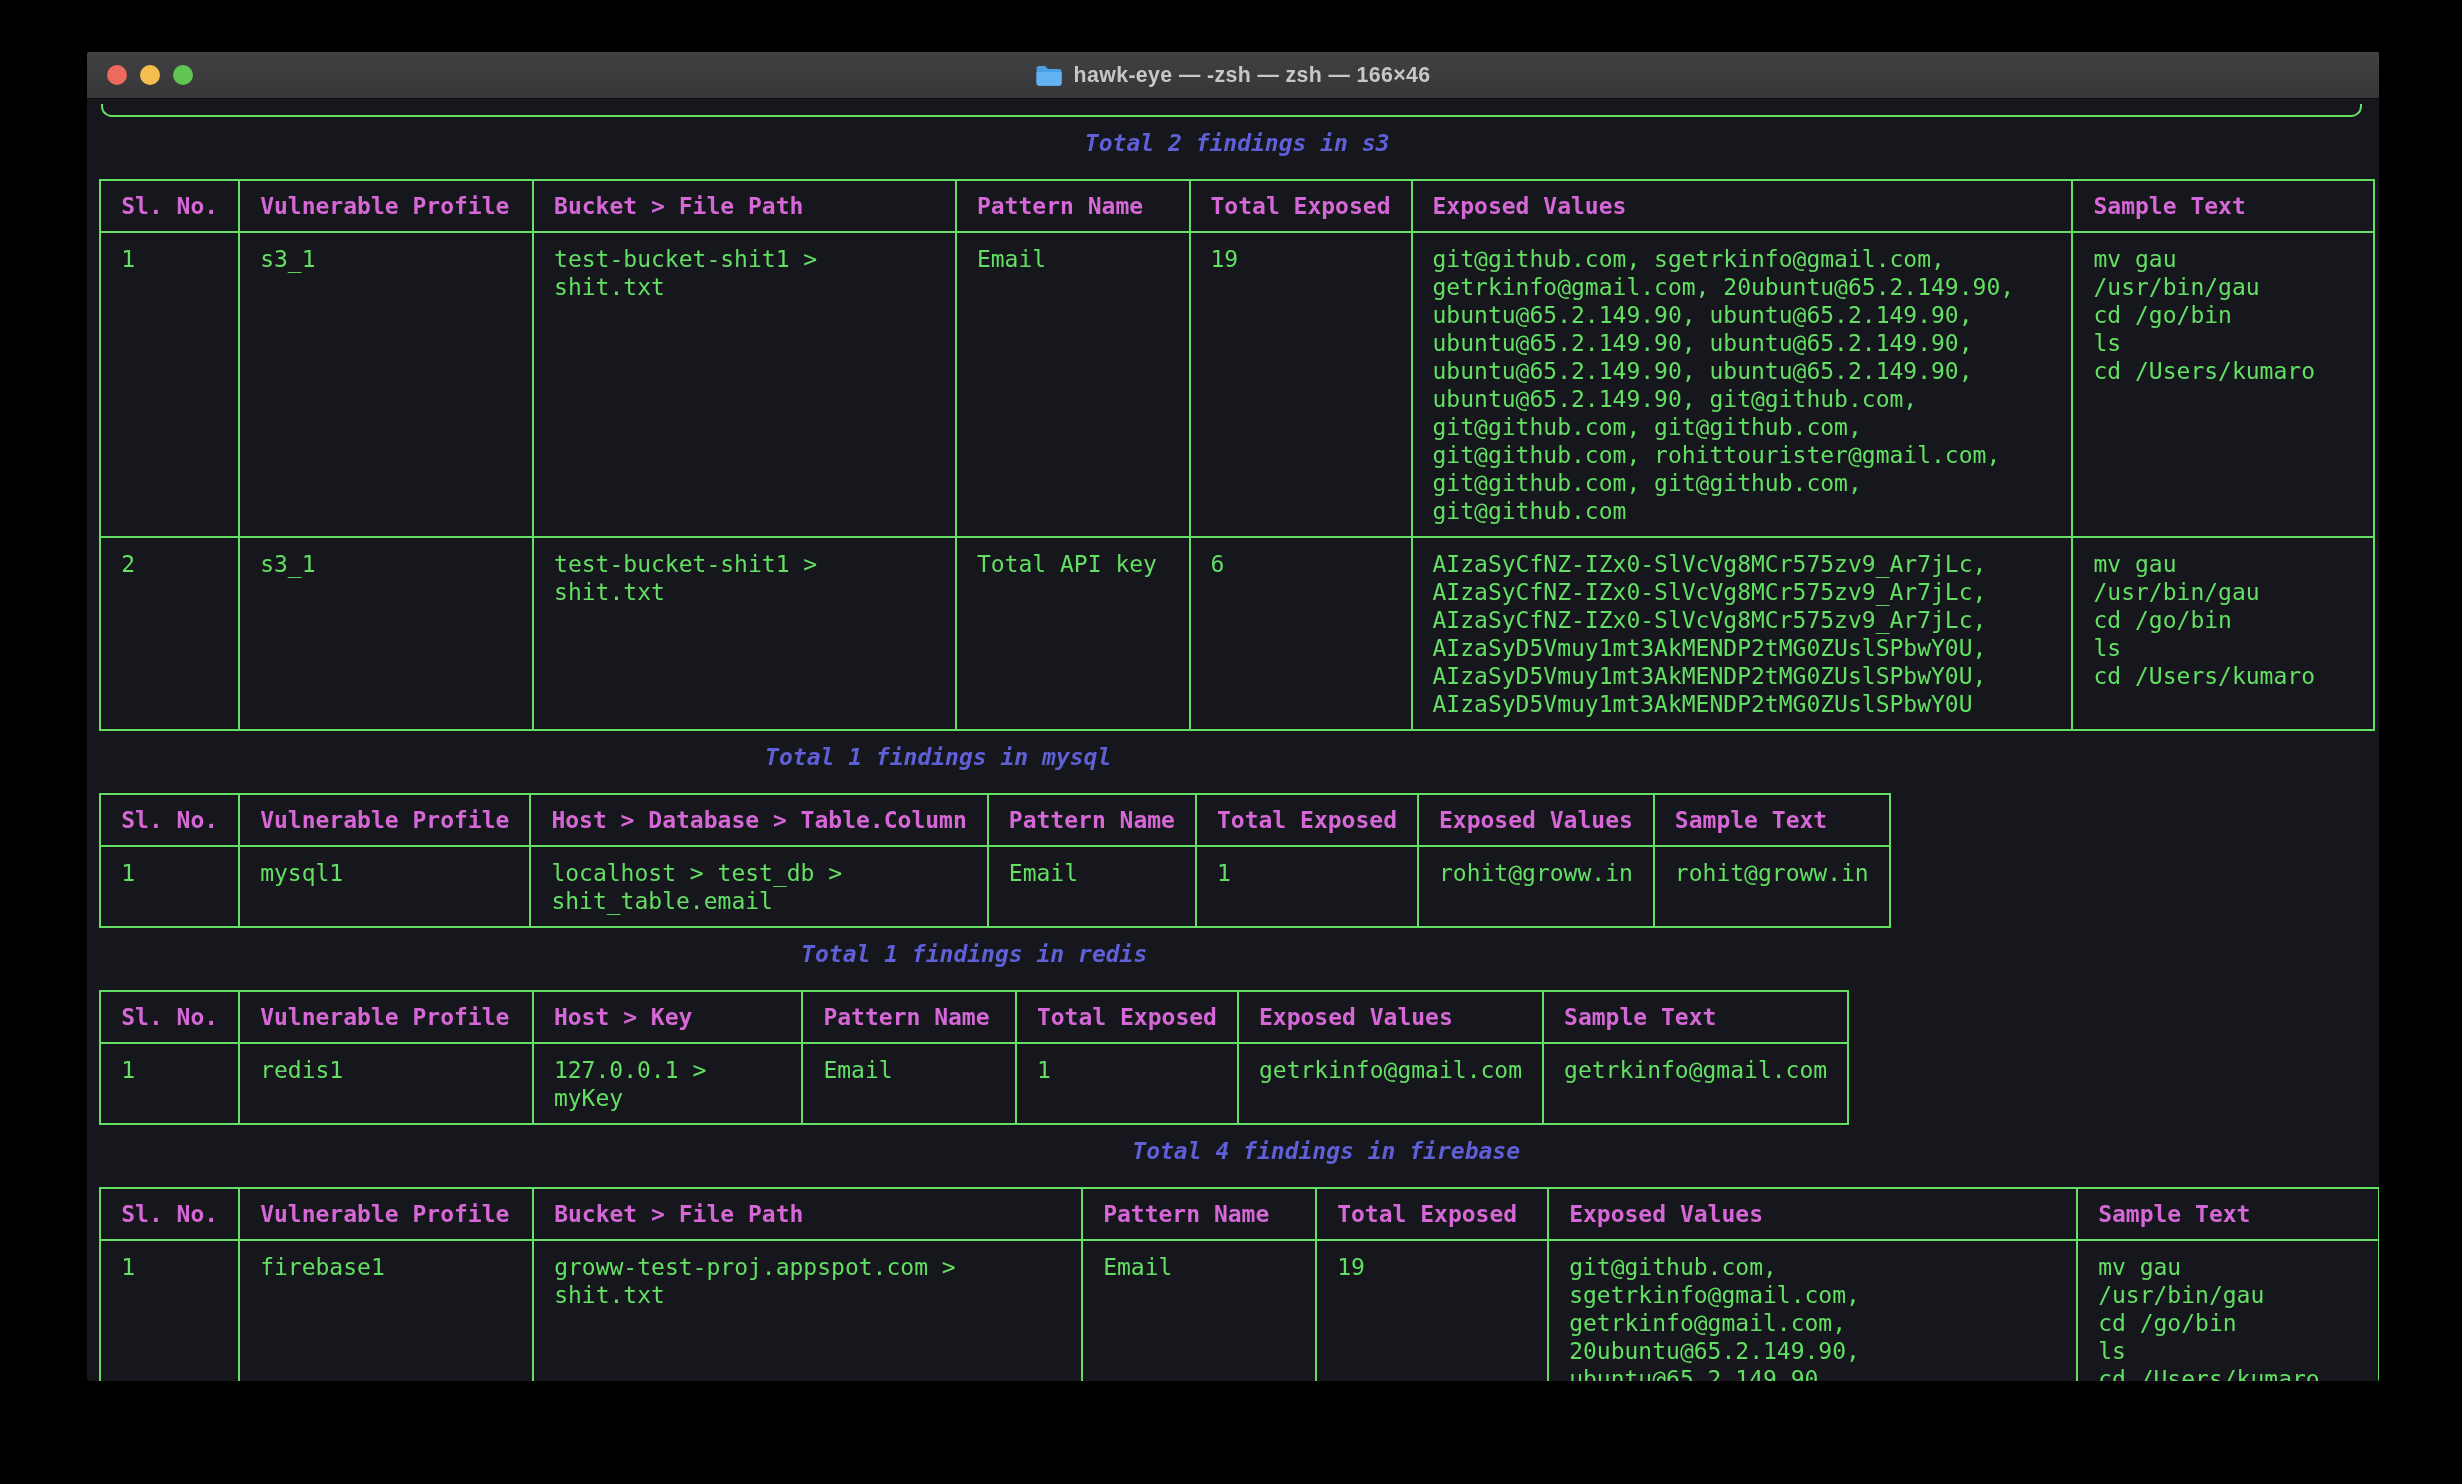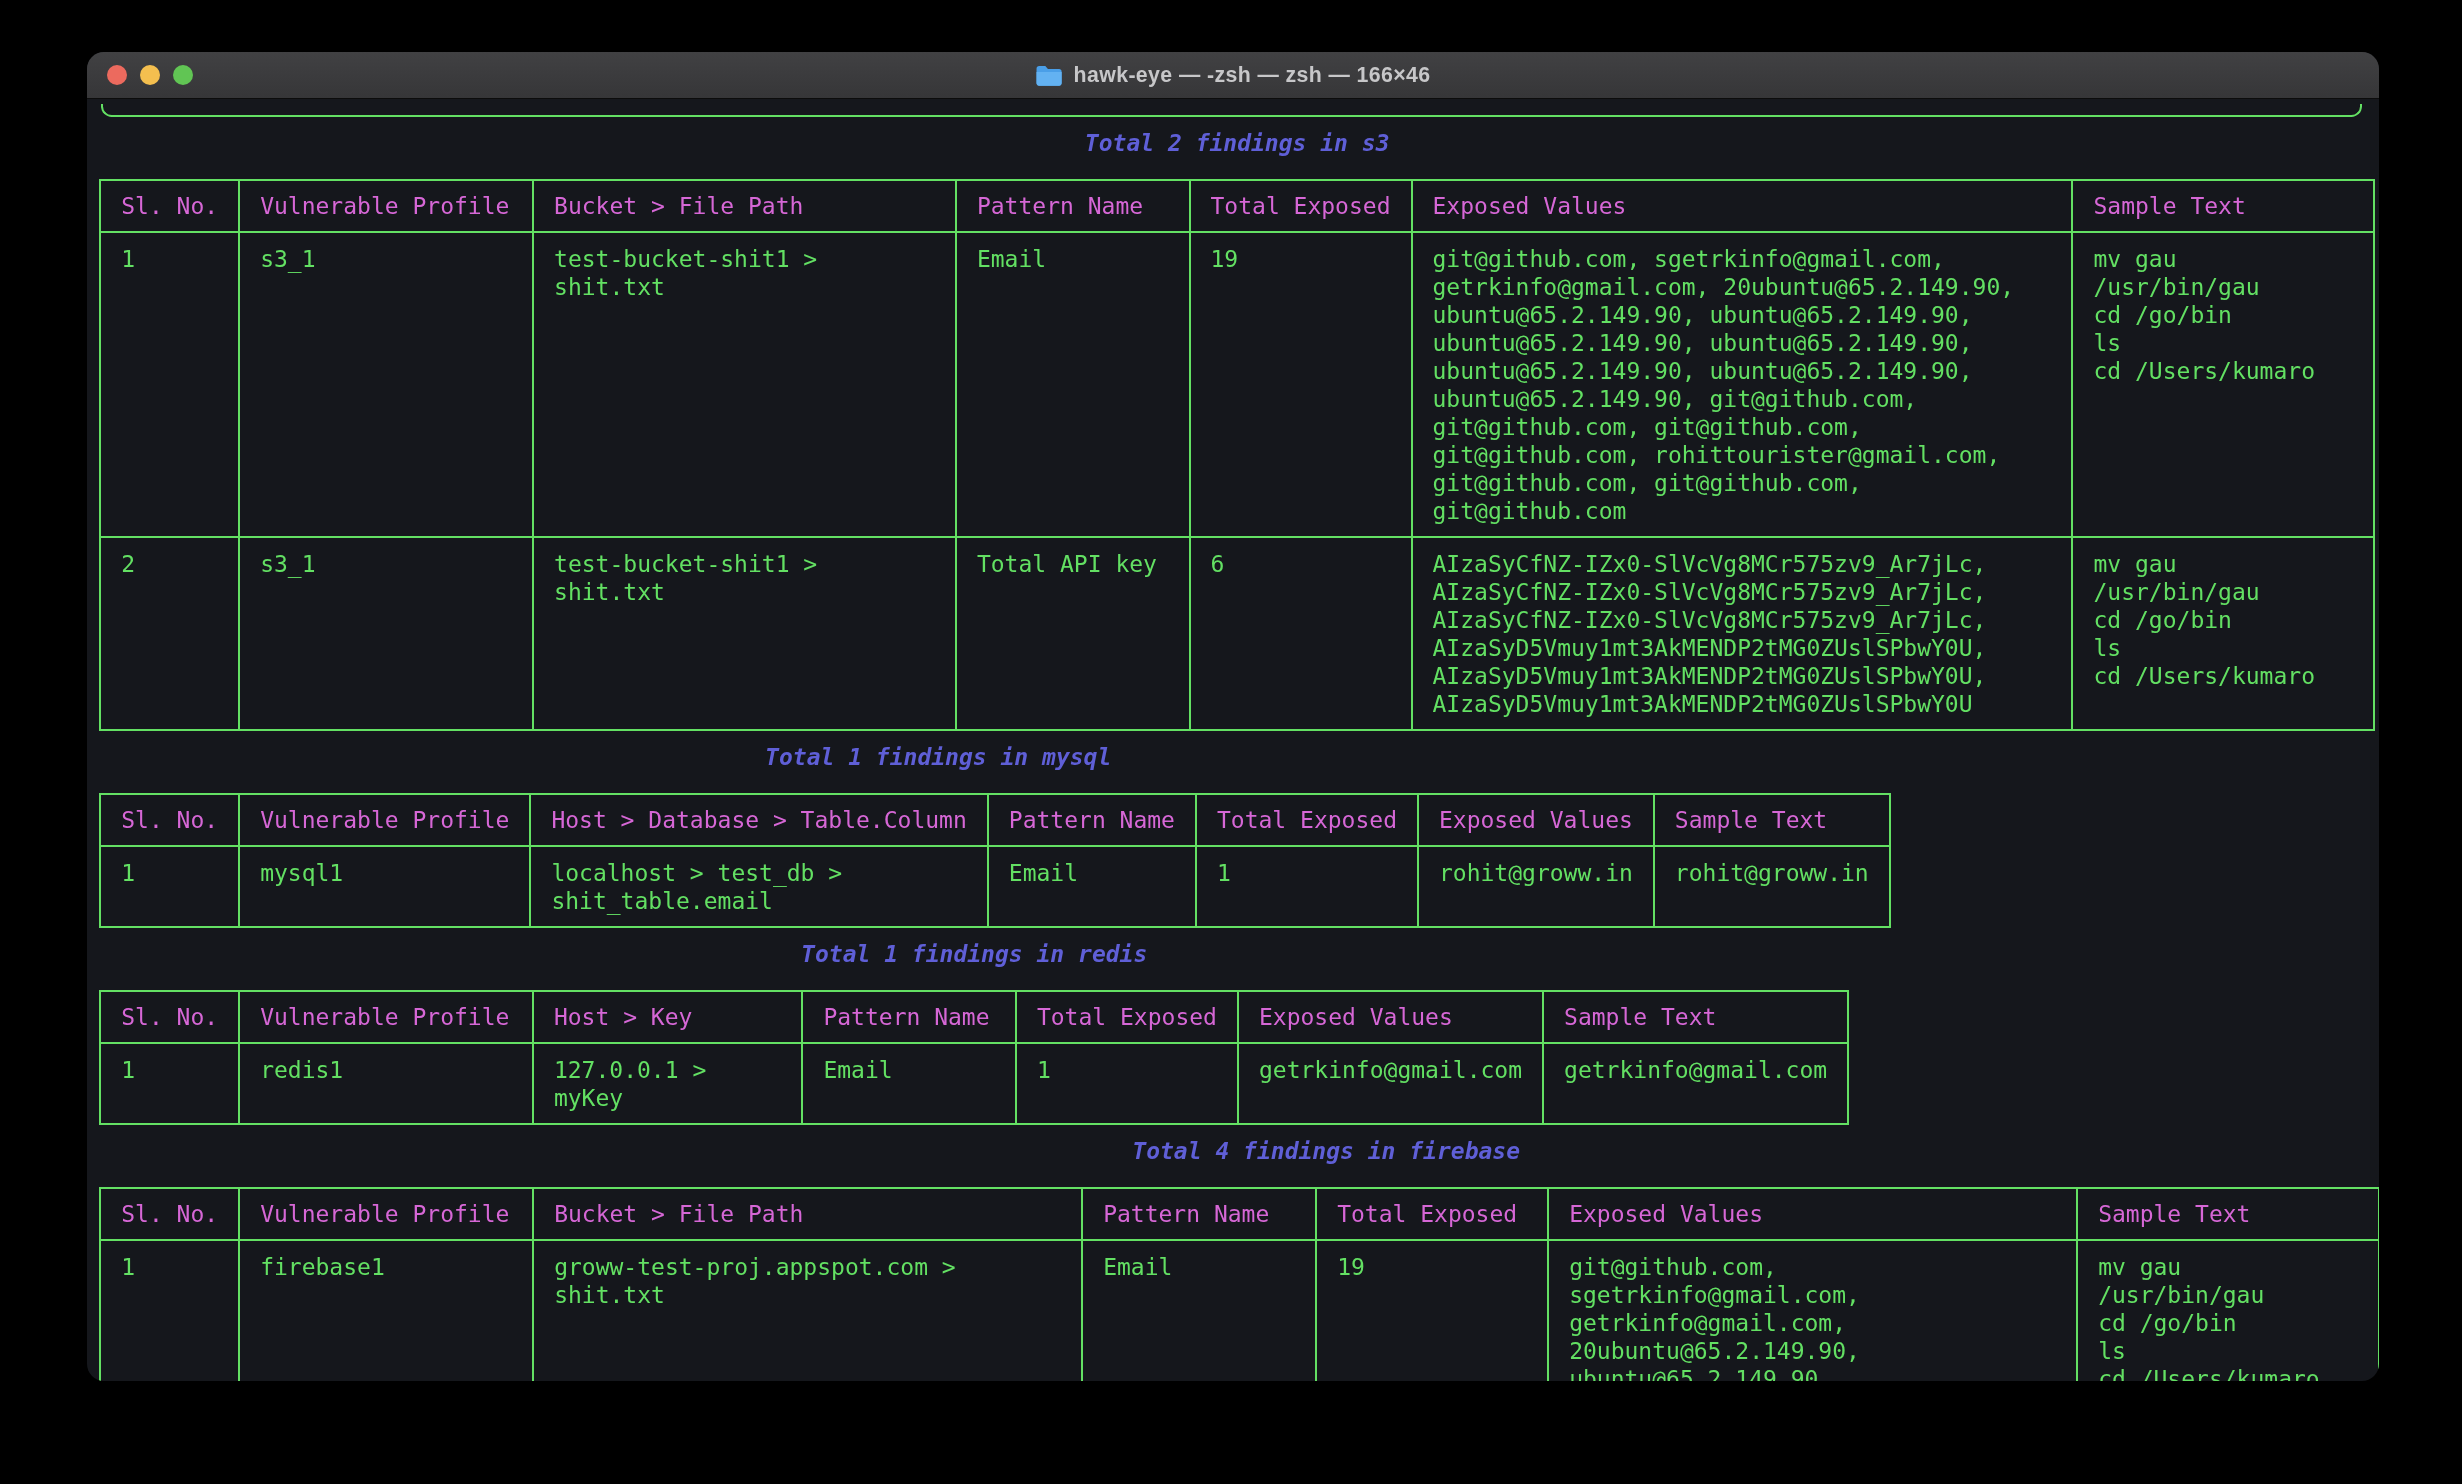--- a/index.html
+++ b/index.html
@@ -4,21 +4,21 @@
 <style>
   :root{
     --green:#63e063; --magenta:#d667d6; --purple:#5f5fd7;
     --term-bg:#15171c; --title-text:#c7c7c9;
   }
   *{box-sizing:border-box;}
   html,body{margin:0;padding:0;}
   body{width:2462px;height:1484px;background:#000;position:relative;
        font-family:"DejaVu Sans Mono", monospace;}
   .window{position:absolute;left:87px;top:52px;width:2292px;height:1329px;
-          background:var(--term-bg);border-radius:17px;overflow:hidden;
+          background:var(--term-bg);border-radius:2px;overflow:hidden;
           box-shadow:0 30.5px 91px rgba(0,0,0,.85);}
   .titlebar{height:47px;background:linear-gradient(#414143,#363638);
             border-bottom:0.8px solid #0c0c0c;position:relative;
             display:flex;align-items:center;justify-content:center;}
   .traffic{position:absolute;left:20px;top:0;height:100%;
            display:flex;align-items:center;gap:13px;}
   .light{width:20px;height:20px;border-radius:50%;display:inline-block;}
   .light.red{background:#ec6a5e;}
   .light.yellow{background:#f4bf4f;}
   .light.green{background:#61c554;}
@@ -28,21 +28,21 @@
   .content{padding:3px 12.2px 0;color:var(--green);
            font-size:23px;line-height:28px;}
   .prev-bottom{height:13.7px;width:2261px;margin:1.5px 0 0 1.5px;
                border:2.3px solid var(--green);border-top:none;
                border-radius:0 0 10.7px 10.7px;}
   .heading{color:var(--purple);font-weight:bold;font-style:italic;
            text-align:center;margin:12.2px 0 21.3px;}
   table{border-collapse:collapse;table-layout:fixed;}
   th,td{border:2.3px solid var(--green);padding:11.4px 20px;vertical-align:top;
         text-align:left;overflow:hidden;}
-  th{color:var(--magenta);font-weight:normal;white-space:nowrap;}
+  th{color:var(--magenta);font-weight:bold;white-space:nowrap;}
   td{color:var(--green);font-weight:normal;white-space:pre-line;}
   section{display:block;}
   .w-s3{width:2276px;} .w-mysql{width:1678px;} .w-redis{width:1750px;} .w-firebase{width:2454px;}
 </style>
 </head>
 <body>
 
 <div class="window">
   <div class="titlebar">
     <div class="traffic">

